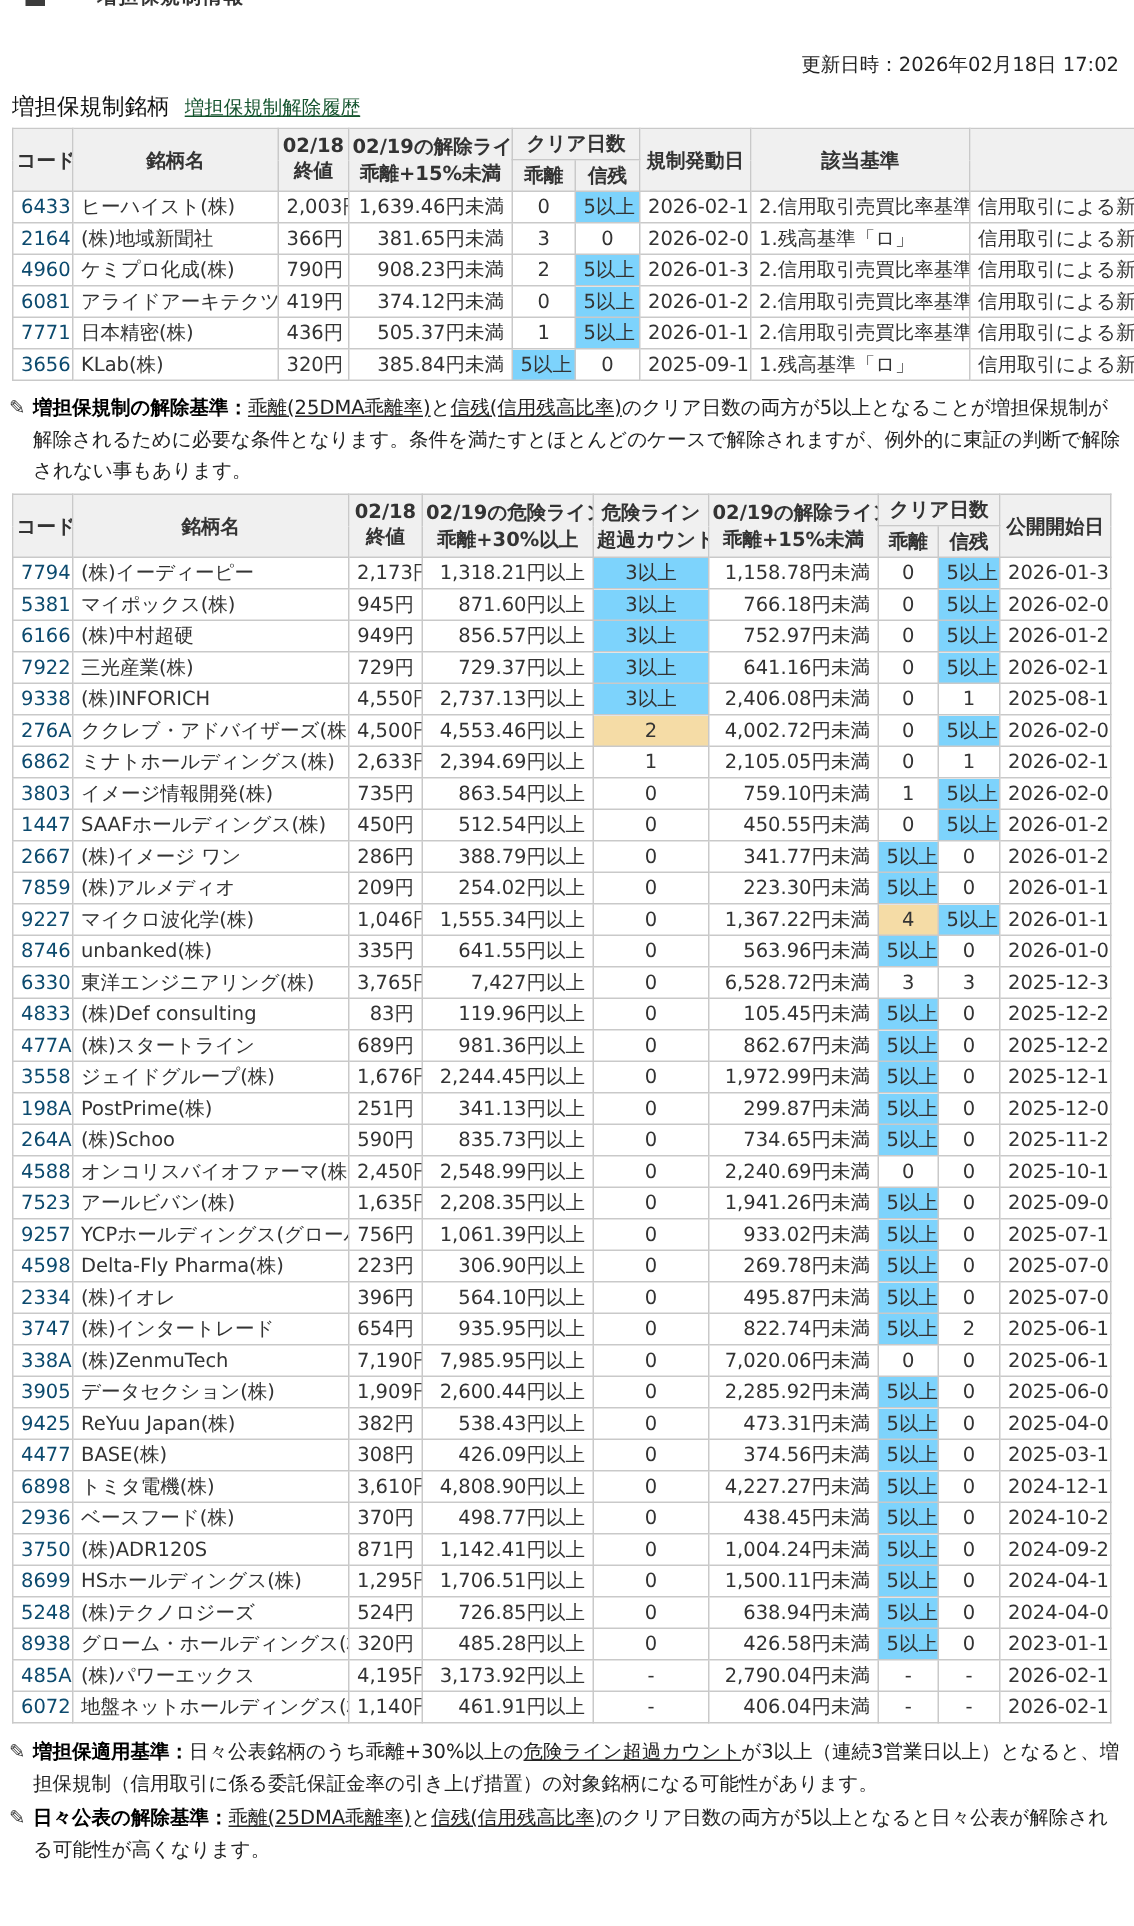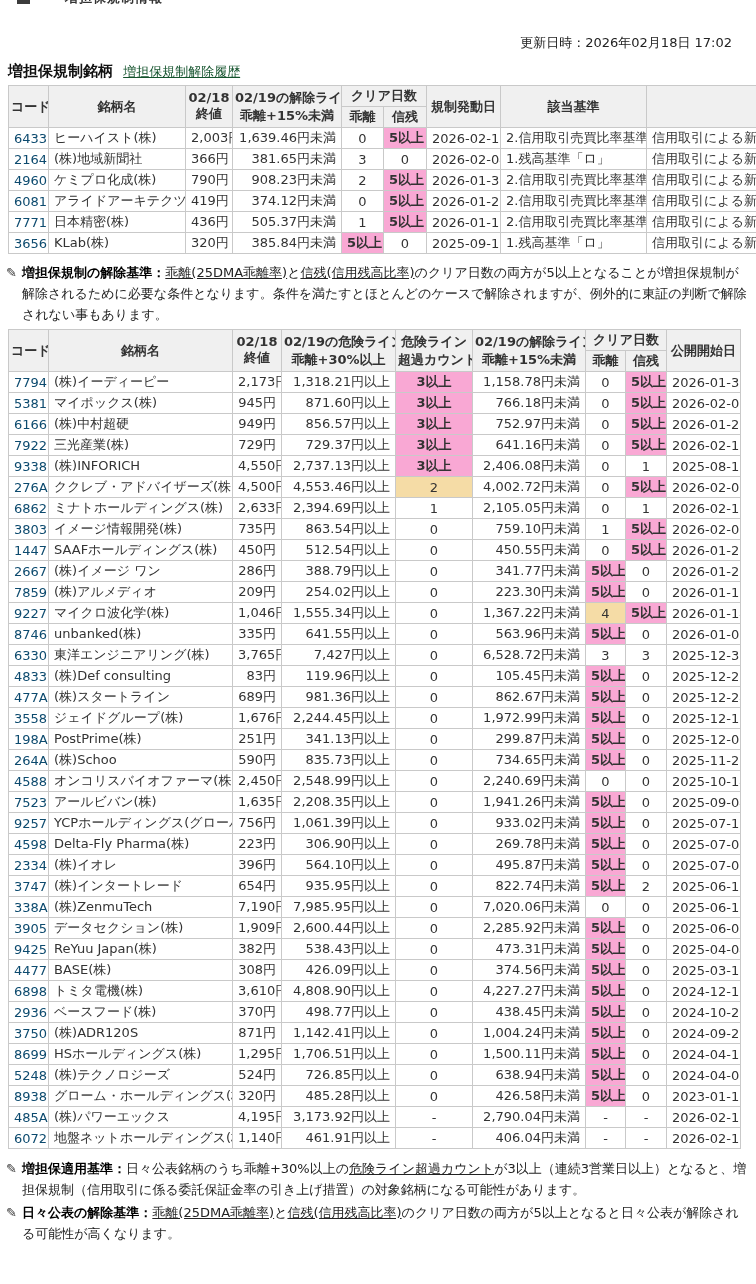--- a/index.html
+++ b/index.html
@@ -10,24 +10,24 @@
     font-family:"DejaVu Sans","Liberation Sans",sans-serif;
     font-size:13px;
   }
   .page { position:relative; width:756px; height:1284px; overflow:hidden; }
 
   
   .top-clip { position:relative; height:8px; overflow:hidden; }
   .top-clip .sq { position:absolute; left:17px; top:-8px; width:13px; height:12px; background:#3c3c3c; }
   .top-clip .txt { position:absolute; left:65px; top:-11px; font-size:13px; font-weight:bold; color:#333; letter-spacing:1px; white-space:nowrap; }
 
-  .updated { margin-top:26px; padding-right:24px; text-align:right; font-size:13px; color:#222; }
+  .updated { margin-top:26px; padding-right:10px; text-align:right; font-size:13px; color:#222; }
 
   .sec-head { margin:10px 0 0 8px; }
-  .sec-title { display:inline; font-size:15px; font-weight:bold; color:#111;margin-top:36px; }
+  .sec-title { display:inline; font-size:15px; font-weight:normal; color:#111;margin-top:36px; }
   .hist-link { margin-left:6px; font-size:13px; color:#14532d; text-decoration:underline; cursor:pointer; }
 
   .t1wrap { width:748px; margin:4px 0 0 8px; overflow:hidden; }
   table { border-collapse:collapse; table-layout:fixed; }
   .t1 { width:900px; }
   .t2 { width:732px; margin:4px 0 0 8px; }
   th, td {
     border:1px solid #c9c9c9;
     padding:1px 5px;
     white-space:nowrap; overflow:hidden;
@@ -35,21 +35,21 @@
   }
   th {
     background:#f0f0f0; font-weight:bold; text-align:center;
     height:18px; padding:1px 2px; color:#333;
   }
   td { height:21px; }
   .ac { text-align:center; }
   .al { text-align:left; }
   .ar { text-align:right; }
   .code-link { color:#0c4a6e; cursor:pointer; text-decoration:none; }
-  .hl-c { background:#f9a8d4; font-weight:bold; }
+  .hl-c { background:#7dd3fc; font-weight:normal; }
   .hl-t { background:#f5dca6; }
 
   .note { position:relative; margin:8px 8px 0 8px; padding-left:14px; line-height:21px; font-size:13px; color:#222; }
   .note .icon { position:absolute; left:-2px; top:0; font-size:13px; color:#333; }
   .note b { color:#000000; }
   .note .nlink { color:#222; text-decoration:underline; cursor:pointer;text-align:center; }
   .sec-head.second { margin-top:13px; }
   .note.tight { margin-top:9px; }
   .note.tight2 { margin-top:2px; }
 </style>

